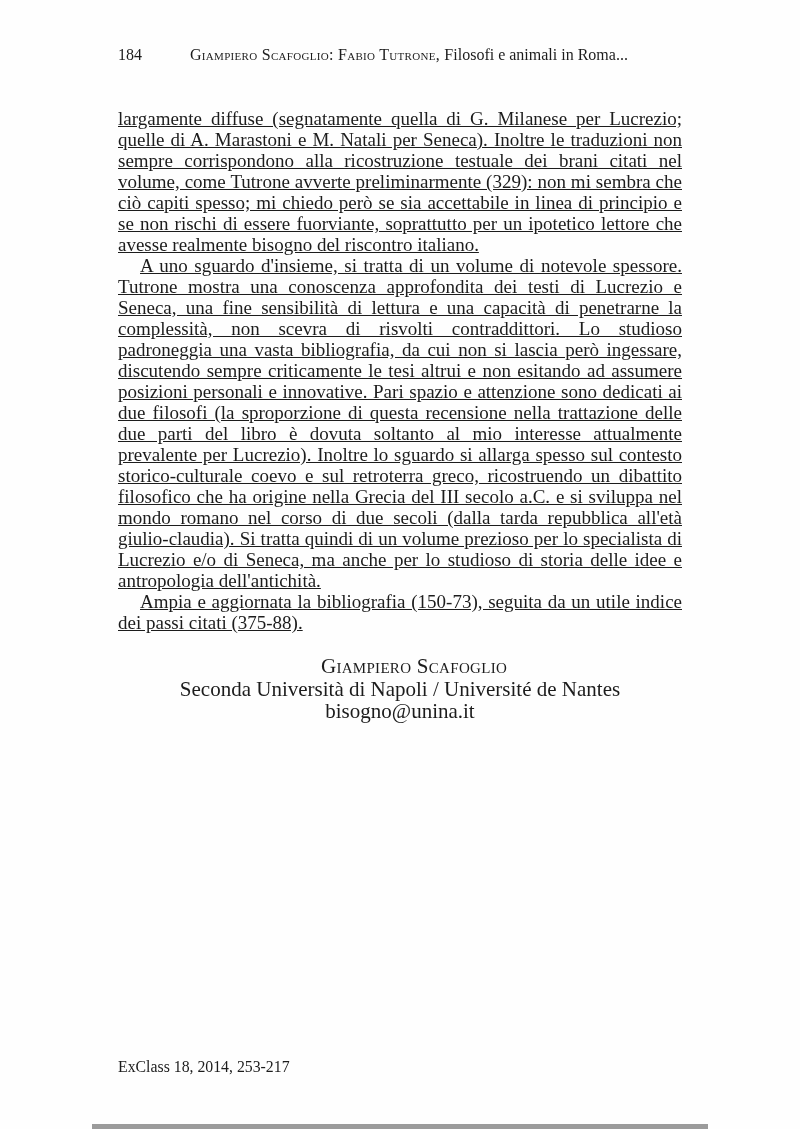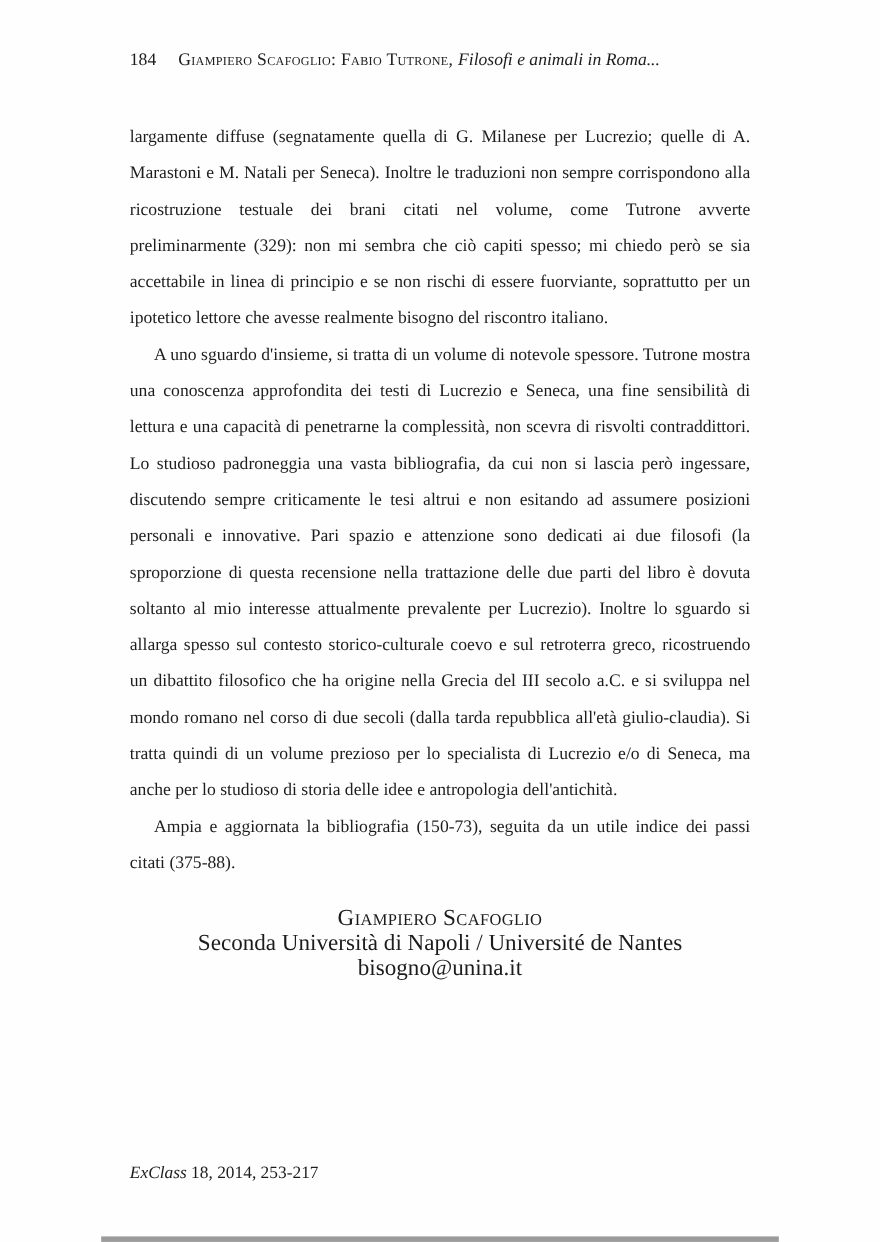--- a/index.html
+++ b/index.html
@@ -22,33 +22,35 @@
     font-size: 16px;
     white-space: nowrap;
   }
   .page-number {
     display: inline-block;
     margin-right: 16px;
   }
   .smallcaps {
     font-variant: small-caps;
     letter-spacing: 0.3px;
+    margin-left: 28px;
   }
-  .italic { font-style: italic; }
+  .italic { }
   .body-block {
     position: absolute;
     top: 108px;
     left: 118px;
     width: 564px;
   }
   .para {
-    font-size: 16px;
-    line-height: 33px;
+    font-size: 19px;
+    line-height: 21px;
     text-align: justify;
     text-indent: 22px;
+    text-decoration: underline;
   }
   .para.no-indent { text-indent: 0; }
   .signature {
     margin-top: 22px;
     text-align: center;
     font-size: 21px;
     line-height: 22.7px;
   }
   .page-footer {
     position: absolute;

